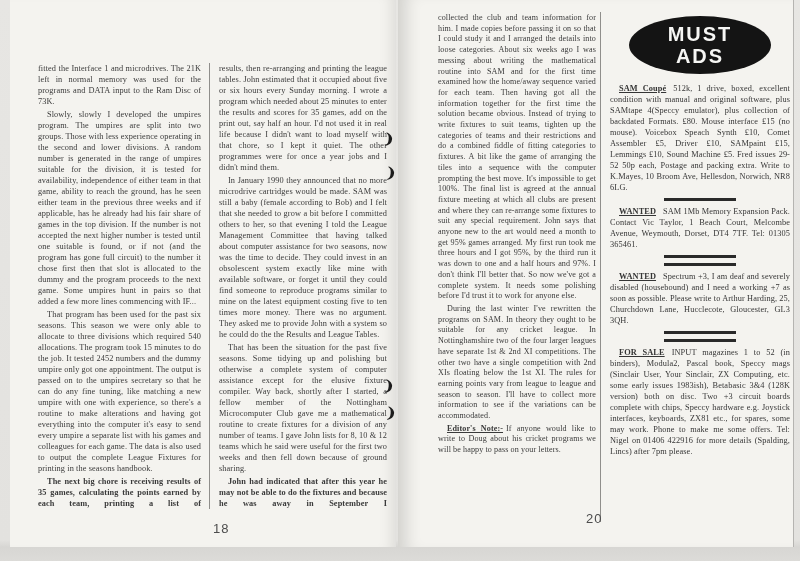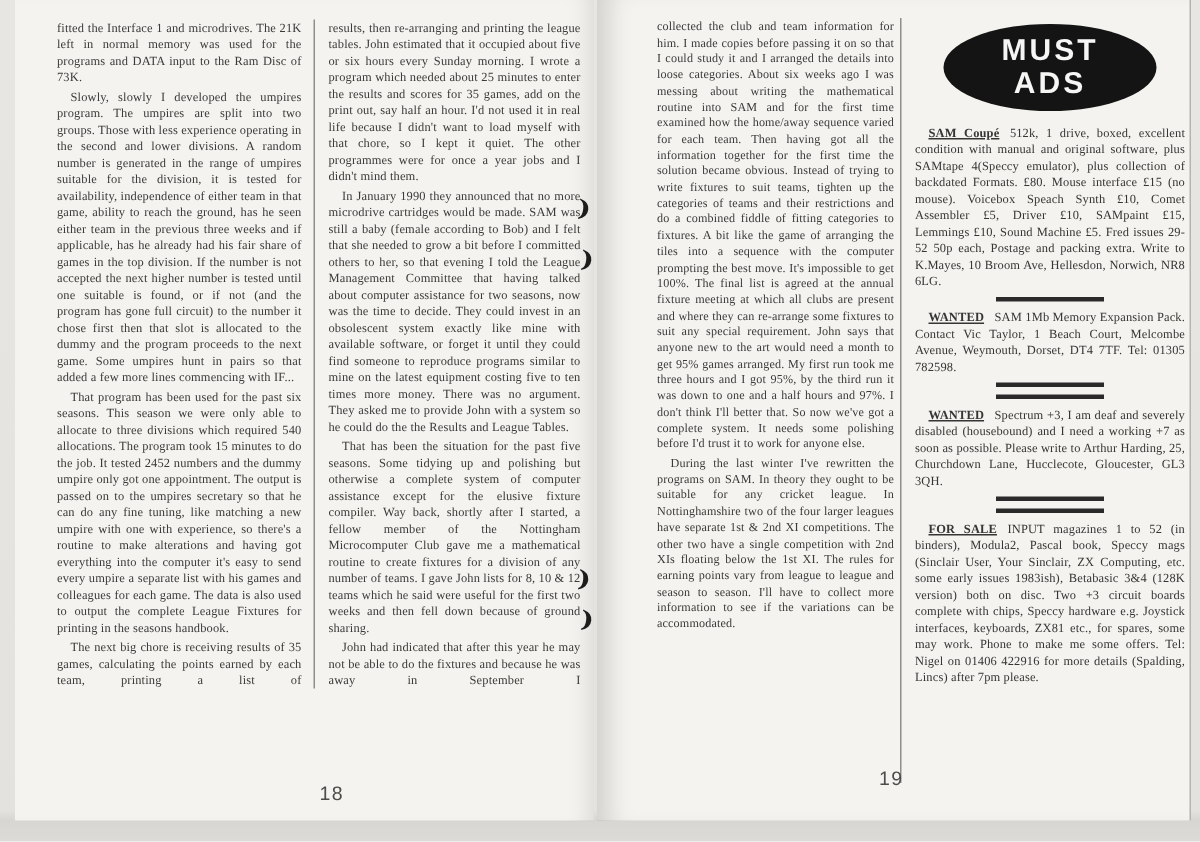--- a/index.html
+++ b/index.html
@@ -24,22 +24,22 @@
     margin:0 0 0 0;
     padding:0;
     font-size:8.3px;
     line-height:11px;
     text-align:justify;
     text-indent:9px;
     letter-spacing:0.1px;
   }
   .bodytext p + p{margin-top:2px;}
   .bodytext p.noindent{text-indent:0;}
-  .bodytext p.runon{text-align-last:justify;}
-  .cols{display:flex;padding:13px 0 0 28px;}
+  .bodytext p.runon{text-align-last:justify;font-weight:bold;}
+  .cols{display:flex;padding:27px 0 0 28px;margin-top:36px;}
   .colA{width:163px;padding-right:8px;border-right:1px solid #8f8e8b;}
   .colB{width:168px;padding-left:9px;}
   .rp-main{position:absolute;left:40px;top:13px;width:158px;}
   .rp-main p{font-size:8.1px;line-height:10.7px;}
   .rp-divider{position:absolute;left:202px;top:12px;height:510px;width:1px;background:#8f8e8b;}
   .ednote-label{font-weight:bold;text-decoration:underline;margin-right:3px;}
   .pageno{
     position:absolute;
     font-family:"Liberation Sans","DejaVu Sans",sans-serif;
     font-size:13px;color:#4c4c4c;letter-spacing:1px;
@@ -95,48 +95,49 @@
         <p class="runon">John had indicated that after this year he may not be able to do the fixtures and because he was away in September I</p>
       </div>
     </div>
     <div class="pageno pageno-left">18</div>
   </div>
 
   <div class="page page-right bodytext">
     <div class="rp-main">
       <p class="noindent">collected the club and team information for him. I made copies before passing it on so that I could study it and I arranged the details into loose categories. About six weeks ago I was messing about writing the mathematical routine into SAM and for the first time examined how the home/away sequence varied for each team. Then having got all the information together for the first time the solution became obvious. Instead of trying to write fixtures to suit teams, tighten up the categories of teams and their restrictions and do a combined fiddle of fitting categories to fixtures. A bit like the game of arranging the tiles into a sequence with the computer prompting the best move. It's impossible to get 100%. The final list is agreed at the annual fixture meeting at which all clubs are present and where they can re-arrange some fixtures to suit any special requirement. John says that anyone new to the art would need a month to get 95% games arranged. My first run took me three hours and I got 95%, by the third run it was down to one and a half hours and 97%. I don't think I'll better that. So now we've got a complete system. It needs some polishing before I'd trust it to work for anyone else.</p>
       <p>During the last winter I've rewritten the programs on SAM. In theory they ought to be suitable for any cricket league. In Nottinghamshire two of the four larger leagues have separate 1st &amp; 2nd XI competitions. The other two have a single competition with 2nd XIs floating below the 1st XI. The rules for earning points vary from league to league and season to season. I'll have to collect more information to see if the variations can be accommodated.</p>
+      <p><span class="ednote-label">Editor's Note:-</span><span>If anyone would like to write to Doug about his cricket programs we will be happy to pass on your letters.</span></p>
     </div>
 
     <div class="rp-divider"></div>
 
     <div class="ads-col">
       <div class="ads-badge">
         <div>MUST</div>
         <div>ADS</div>
       </div>
 
       <p class="ad"><span class="ad-head">SAM Coupé</span><span>512k, 1 drive, boxed, excellent condition with manual and original software, plus SAMtape 4(Speccy emulator), plus collection of backdated Formats. £80. Mouse interface £15 (no mouse). Voicebox Speach Synth £10, Comet Assembler £5, Driver £10, SAMpaint £15, Lemmings £10, Sound Machine £5. Fred issues 29-52 50p each, Postage and packing extra. Write to K.Mayes, 10 Broom Ave, Hellesdon, Norwich, NR8 6LG.</span></p>
       <div class="ad-divider"></div>
 
-      <p class="ad"><span class="ad-head">WANTED</span><span>SAM 1Mb Memory Expansion Pack. Contact Vic Taylor, 1 Beach Court, Melcombe Avenue, Weymouth, Dorset, DT4 7TF. Tel: 01305 782598.</span></p>
+      <p class="ad"><span class="ad-head">WANTED</span><span>SAM 1Mb Memory Expansion Pack. Contact Vic Taylor, 1 Beach Court, Melcombe Avenue, Weymouth, Dorset, DT4 7TF. Tel: 01305 365461.</span></p>
       <div class="ad-divider"></div>
 
       <div class="ad-divider"></div>
 
       <p class="ad"><span class="ad-head">WANTED</span><span>Spectrum +3, I am deaf and severely disabled (housebound) and I need a working +7 as soon as possible. Please write to Arthur Harding, 25, Churchdown Lane, Hucclecote, Gloucester, GL3 3QH.</span></p>
       <div class="ad-divider"></div>
 
       <div class="ad-divider"></div>
 
       <p class="ad"><span class="ad-head">FOR SALE</span><span>INPUT magazines 1 to 52 (in binders), Modula2, Pascal book, Speccy mags (Sinclair User, Your Sinclair, ZX Computing, etc. some early issues 1983ish), Betabasic 3&amp;4 (128K version) both on disc. Two +3 circuit boards complete with chips, Speccy hardware e.g. Joystick interfaces, keyboards, ZX81 etc., for spares, some may work. Phone to make me some offers. Tel: Nigel on 01406 422916 for more details (Spalding, Lincs) after 7pm please.</span></p>
 
     </div>
 
-    <div class="pageno pageno-right">19</div>
+    <div class="pageno pageno-right">20</div>
   </div>
 
   <span class="bind-mark bm1"></span>
   <span class="bind-mark bm2"></span>
   <span class="bind-mark bm3"></span>
   <span class="bind-mark bm4"></span>
 
 </div>
 
 </body></html>

